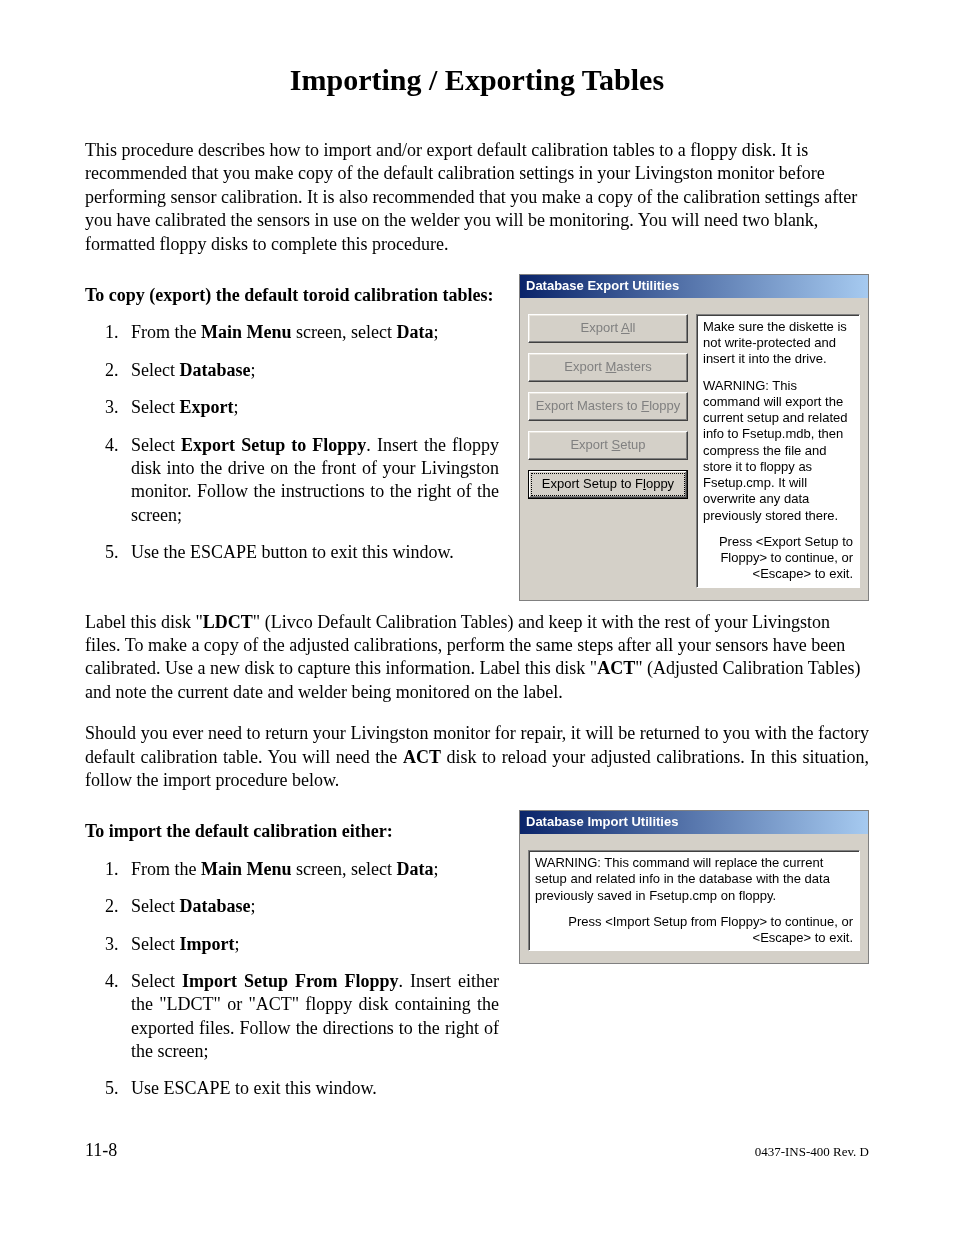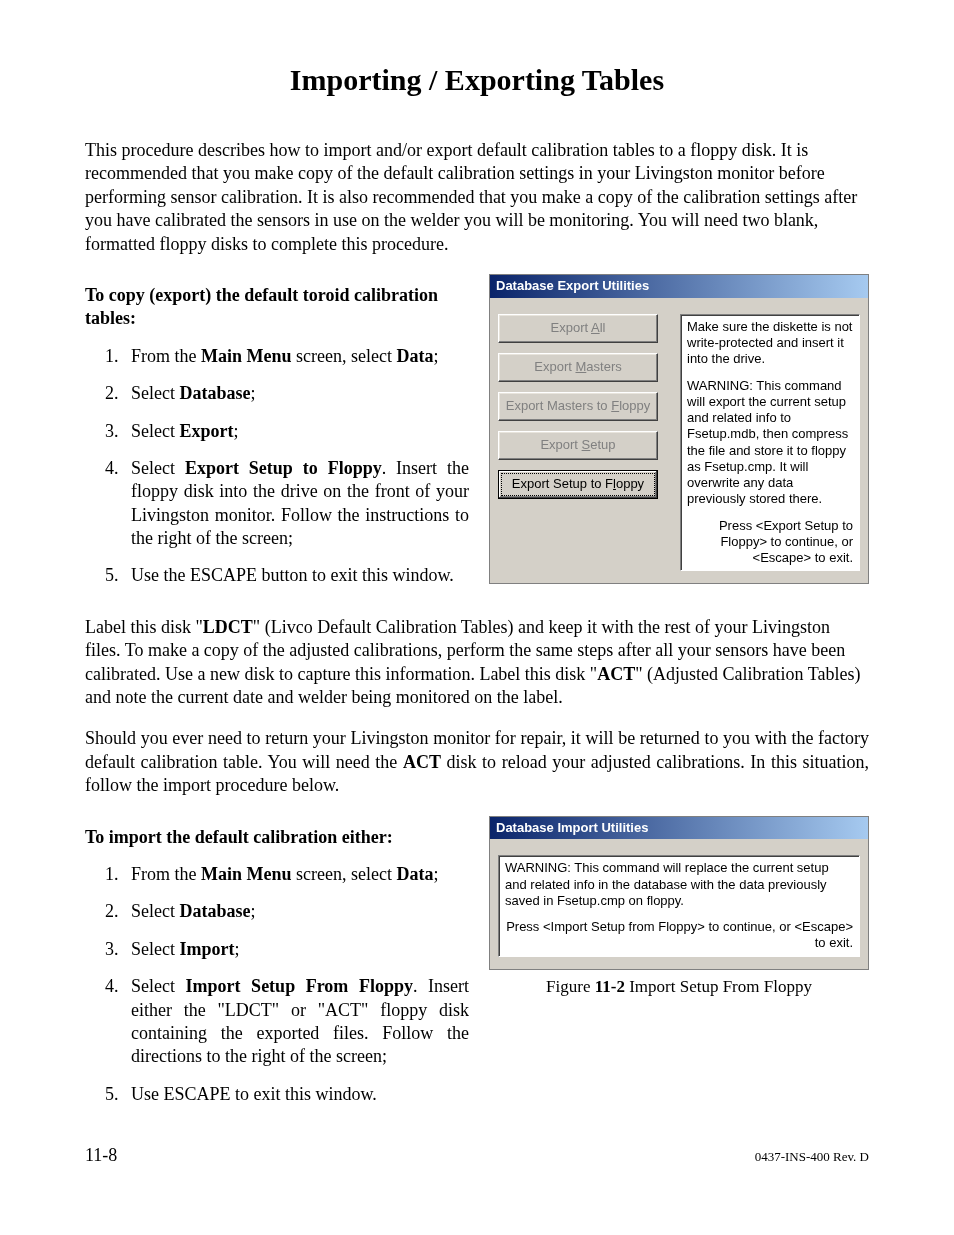--- a/index.html
+++ b/index.html
@@ -25,41 +25,41 @@
   ol { margin: 0 0 18px 0; padding-left: 38px; }
   ol li { margin: 0 0 14px 0; padding-left: 8px; }
   .justify { text-align: justify; }
   .two-col {
     display: flex;
     gap: 20px;
     align-items: flex-start;
     margin-bottom: 10px;
   }
   .left-col { flex: 1; }
-  .right-col { width: 380px; flex-shrink: 0; }
+  .right-col { width: 350px; flex-shrink: 0; }
   .caption { text-align: center; font-size: 17px; margin-top: 6px; }
   .caption .fignum { font-weight: bold; }
   .dialog {
     border: 1px solid #808080;
     background: #d4d0c8;
     font-family: Tahoma, Arial, sans-serif;
     font-size: 13px;
     color: #000;
   }
   .titlebar {
     background: linear-gradient(to right, #0a246a, #a6caf0);
     color: #fff;
     font-weight: bold;
     padding: 3px 6px;
     font-size: 13px;
   }
   .dialog-body {
     display: flex;
     padding: 16px 8px 12px 8px;
-    gap: 22px;
+    gap: 8px;
   }
   .btn-col {
     display: flex;
     flex-direction: column;
     gap: 10px;
     width: 160px;
     flex-shrink: 0;
   }
   .dlg-btn {
     background: #d4d0c8;
@@ -169,20 +169,19 @@
   <div class="right-col">
     <div class="dialog">
       <div class="titlebar">Database Import Utilities</div>
       <div class="dialog-body">
         <div class="panel" id="import-panel">
             <p>WARNING: This command will replace the current setup and related info in the database with the data previously saved in Fsetup.cmp on floppy.</p>
             <p>Press &lt;Import Setup from Floppy&gt; to continue, or &lt;Escape&gt; to exit.</p>
           </div>
       </div>
     </div>
-    <div class="caption">Figure <span class="fignum">11-2</span><span> Import Setup From Floppy</span></div>
   </div>
 </div>
 
 <div class="footer">
   <span class="pg">11-8</span>
   <span class="doc">0437-INS-400 Rev. D</span>
 </div>
 
 </body></html>

